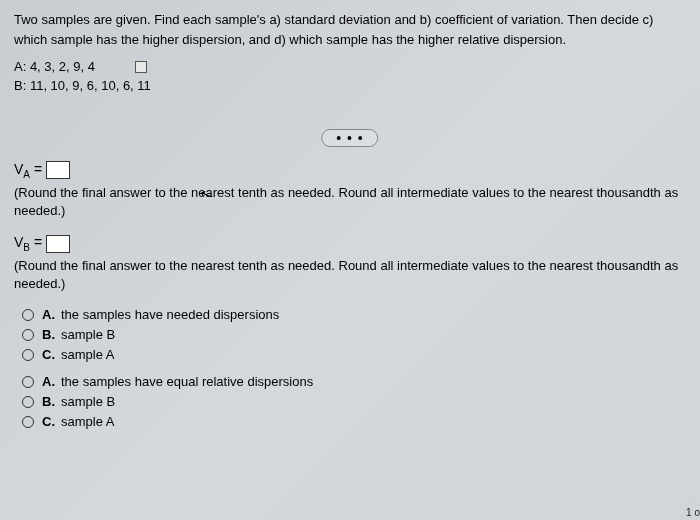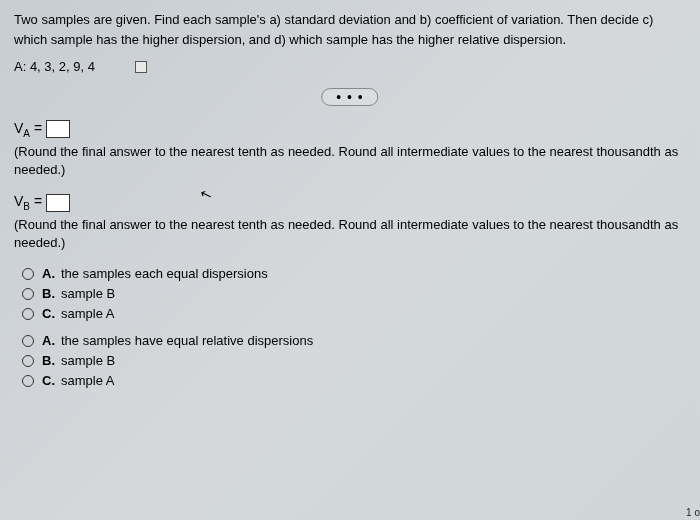--- a/index.html
+++ b/index.html
@@ -15,21 +15,21 @@
       font-size: 13px;
       color: #000;
       padding: 10px 14px;
       position: relative;
     }
     .question-header {
       line-height: 1.5;
       margin-bottom: 10px;
     }
     .samples {
-      margin-bottom: 14px;
+      margin-bottom: 36px;
     }
     .sample-line {
       margin-bottom: 4px;
       display: flex;
       align-items: center;
     }
     .copy-icon {
       display: inline-block;
       width: 12px;
       height: 12px;
@@ -123,20 +123,23 @@
 </head>
 <body>
 
 <div class="question-header">Two samples are given. Find each sample's a) standard deviation and b) coefficient of variation. Then decide c) which sample has the higher dispersion, and d) which sample has the higher relative dispersion.</div>
 
 <div class="samples">
   <div class="sample-line">
     <span>A: 4, 3, 2, 9, 4</span>
     <span class="copy-icon"></span>
   </div>
+  <div class="sample-line">
+    <span>B: 11, 10, 9, 6, 10, 6, 11</span>
+  </div>
 </div>
 
 <div class="divider-area">
   <span class="dots-pill">• • •</span>
 </div>
 
 <div class="formula-line">
   <span class="var-label">
     <span>V</span><sub>A</sub><span> = </span>
   </span>
@@ -151,21 +154,21 @@
     <span>V</span><sub>B</sub><span> = </span>
   </span>
   <span class="input-box"></span>
 </div>
 <div class="rounding-note">(Round the final answer to the nearest tenth as needed. Round all intermediate values to the nearest thousandth as needed.)</div>
 
 <div class="part">
   <div class="option">
     <span class="radio"></span>
     <span class="option-letter">A.</span>
-    <span>the samples each equal dispersions</span>
+    <span>the samples have needed dispersions</span>
   </div>
   <div class="option">
     <span class="radio"></span>
     <span class="option-letter">B.</span>
     <span>sample B</span>
   </div>
   <div class="option">
     <span class="radio"></span>
     <span class="option-letter">C.</span>
     <span>sample A</span>

